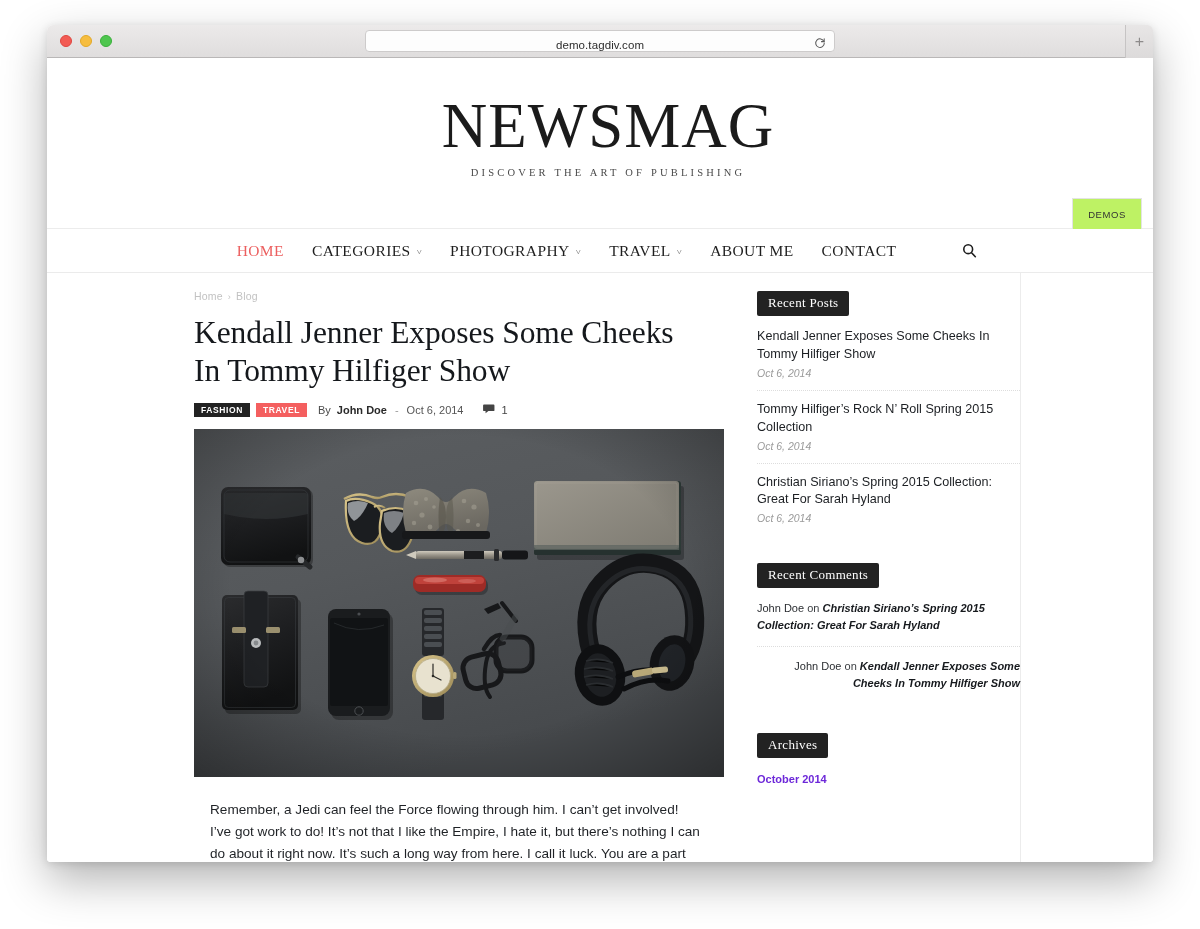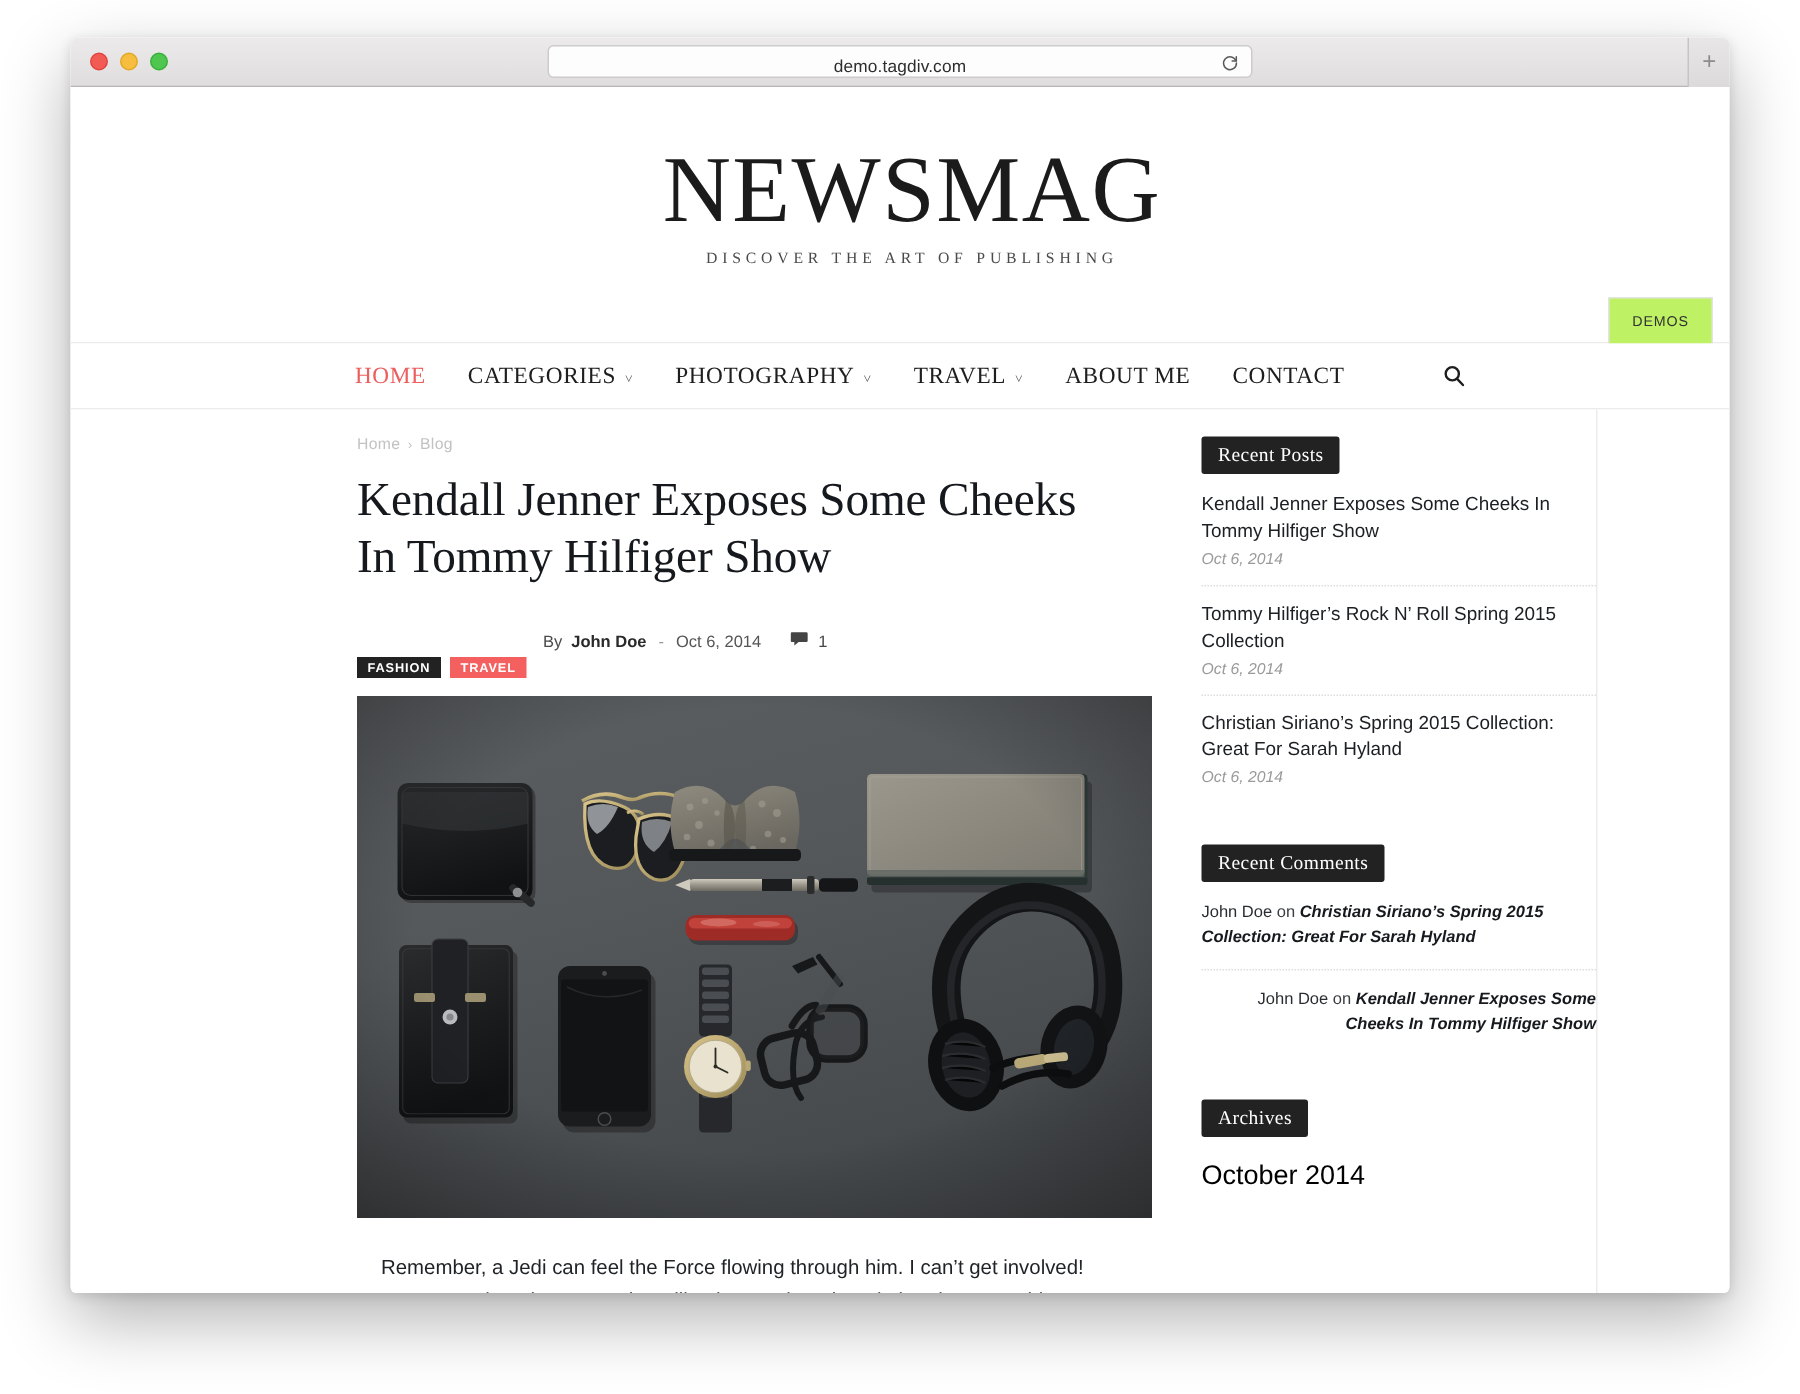--- a/index.html
+++ b/index.html
@@ -174,21 +174,20 @@
     align-items: center;
     color: #1e1e1e;
   }
 
   
   .content-wrap {
     position: relative;
     display: flex;
     background: #ffffff;
     height: 589px;
-    padding-left: 44px;
   }
   .gutter-left { width: 147px; flex: 0 0 147px; }
   .main-col {
     width: 553px; flex: 0 0 553px;
     padding-top: 17px;
   }
   .sidebar-col {
     width: 274px; flex: 0 0 274px;
     padding-top: 18px;
     padding-left: 10px;
@@ -225,21 +224,20 @@
     color: #444444;
   }
   .cat-badge {
     display: inline-block;
     font-size: 8.5px;
     font-weight: bold;
     letter-spacing: 0.6px;
     color: #ffffff;
     padding: 3px 7px 3px 7px;
     line-height: 1;
-    margin-top: 35px;
   }
   .cat-fashion { background: #222222; }
   .cat-travel  { background: #f45f5f; }
   .meta-by { margin-left: 5px; color: #4a4a4a; font-size: 11px; }
   .meta-author { font-weight: bold; color: #2a2a2a; }
   .meta-dash { color: #9a9a9a; margin: 0 2px; }
   .meta-date { color: #555555; }
   .meta-comments {
     margin-left: 14px;
     display: flex;
@@ -311,24 +309,25 @@
     font-size: 11px;
     line-height: 1.55;
     color: #2a2d31;
   }
   .comment-list li:last-child { border-bottom: none; text-align: right; }
   .cm-on { color: #3a3d41; }
   .cm-post { font-weight: bold; font-style: italic; color: #16191d; }
 
   .simple-list { list-style: none; }
   .simple-list li {
-    font-size: 18px;
-    color: #000000;
+    font-size: 11px;
+    color: #6d28d9;
     padding: 3px 0 8px 0;
     margin-bottom: 6px;
+    font-weight: bold;
   }
   .widget-spacer { height: 18px; }
 </style>
 </head>
 <body>
 
 <div class="browser-window">
 
   <div class="titlebar">
     <div class="traffic-lights">

